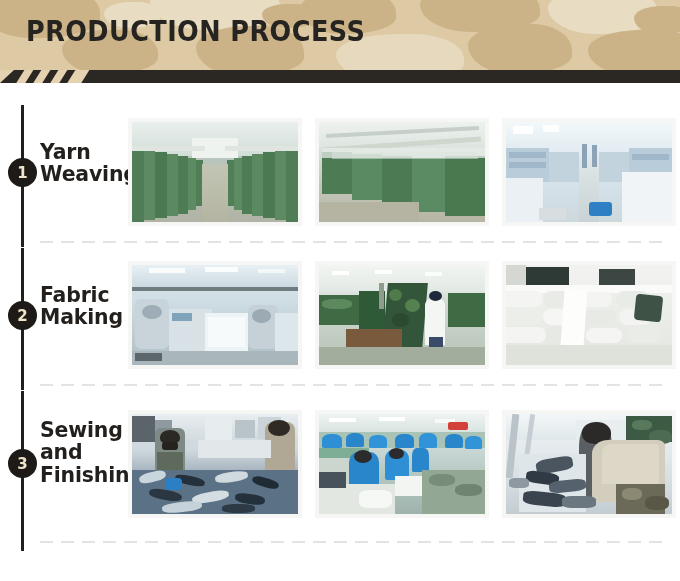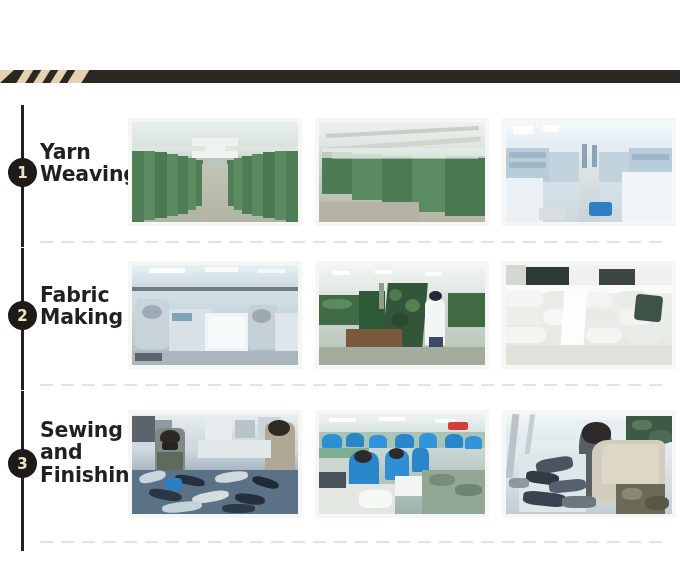--- a/index.html
+++ b/index.html
@@ -83,20 +83,38 @@
   .dash{
     position:absolute;left:40px;width:622px;height:2px;
     background-image:repeating-linear-gradient(to right,#e3e3e3 0px,#e3e3e3 13px,transparent 13px,transparent 21px);
   }
 </style>
 </head>
 <body>
 
 <div class="page">
 
+  <div class="header">
+    <div class="camo">
+      <span class="blob" style="left:-20px;top:-14px;width:120px;height:52px;background:#cbb287;"></span>
+      <span class="blob" style="left:62px;top:30px;width:96px;height:44px;background:#cbb287;"></span>
+      <span class="blob" style="left:150px;top:-20px;width:130px;height:50px;background:#e8dcc2;"></span>
+      <span class="blob" style="left:196px;top:26px;width:108px;height:50px;background:#cbb287;"></span>
+      <span class="blob" style="left:300px;top:-10px;width:96px;height:44px;background:#cbb287;"></span>
+      <span class="blob" style="left:336px;top:34px;width:128px;height:48px;background:#e6d9bd;"></span>
+      <span class="blob" style="left:420px;top:-16px;width:120px;height:48px;background:#cbb287;"></span>
+      <span class="blob" style="left:468px;top:24px;width:104px;height:50px;background:#cbb287;"></span>
+      <span class="blob" style="left:548px;top:-12px;width:110px;height:46px;background:#e8dcc2;"></span>
+      <span class="blob" style="left:588px;top:30px;width:112px;height:46px;background:#cbb287;"></span>
+      <span class="blob" style="left:104px;top:2px;width:56px;height:26px;background:#e8dcc2;"></span>
+      <span class="blob" style="left:262px;top:4px;width:54px;height:24px;background:#cbb287;"></span>
+      <span class="blob" style="left:634px;top:6px;width:58px;height:28px;background:#cbb287;"></span>
+    </div>
+    <div class="header-title">PRODUCTION PROCESS</div>
+  </div>
 
   <div class="darkbar">
     <span class="bar-wedge"></span>
     <span class="slash" style="left:20px;"></span>
     <span class="slash" style="left:37px;"></span>
     <span class="slash" style="left:54px;"></span>
     <span class="slash" style="left:71px;width:14px;"></span>
   </div>
 
   <div class="row" style="top:105px;height:140px;">

